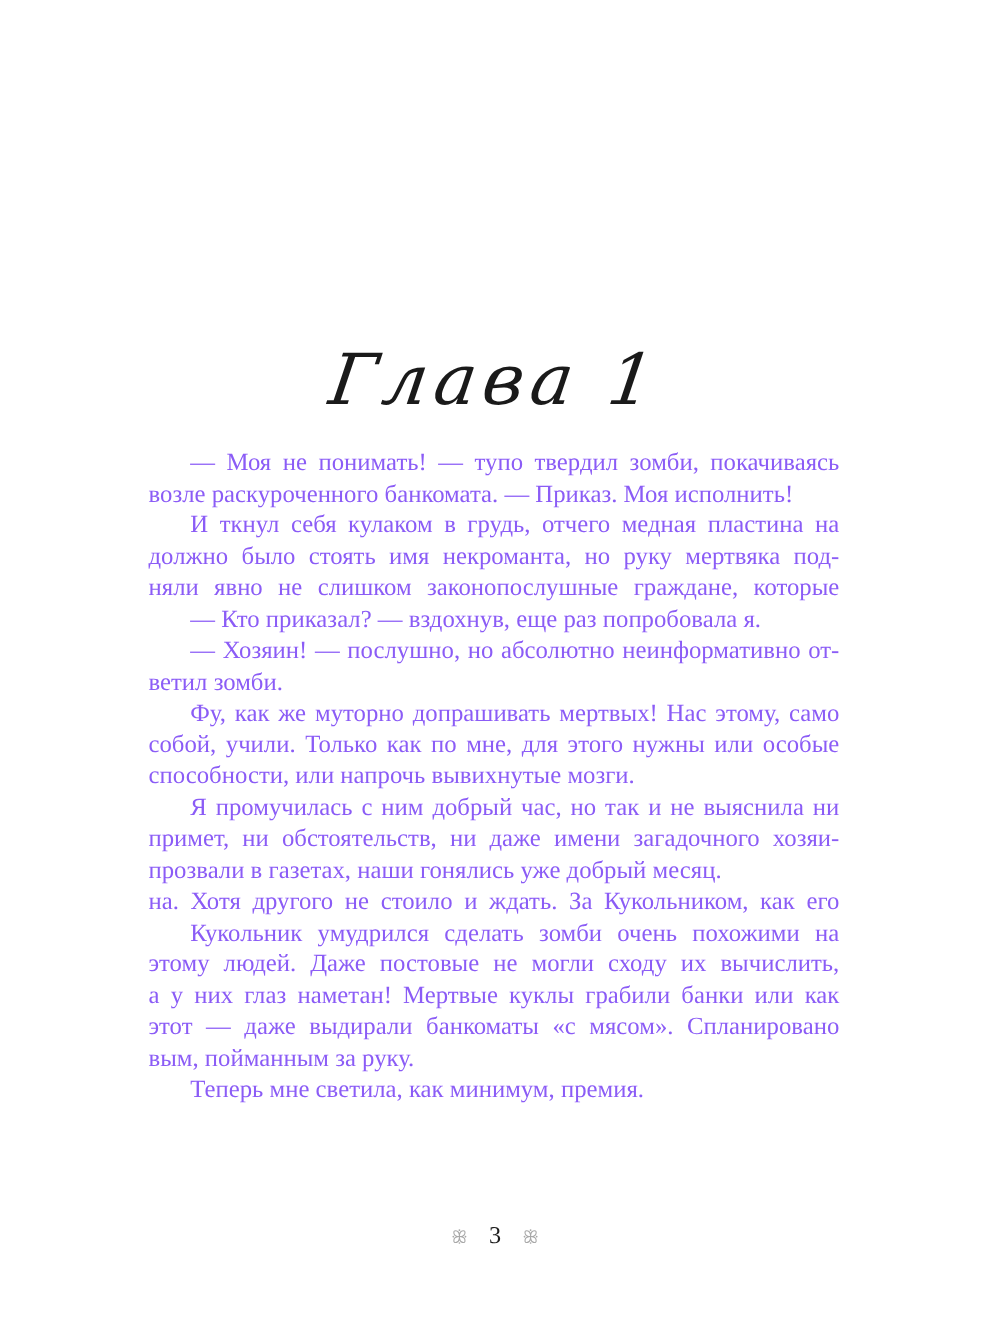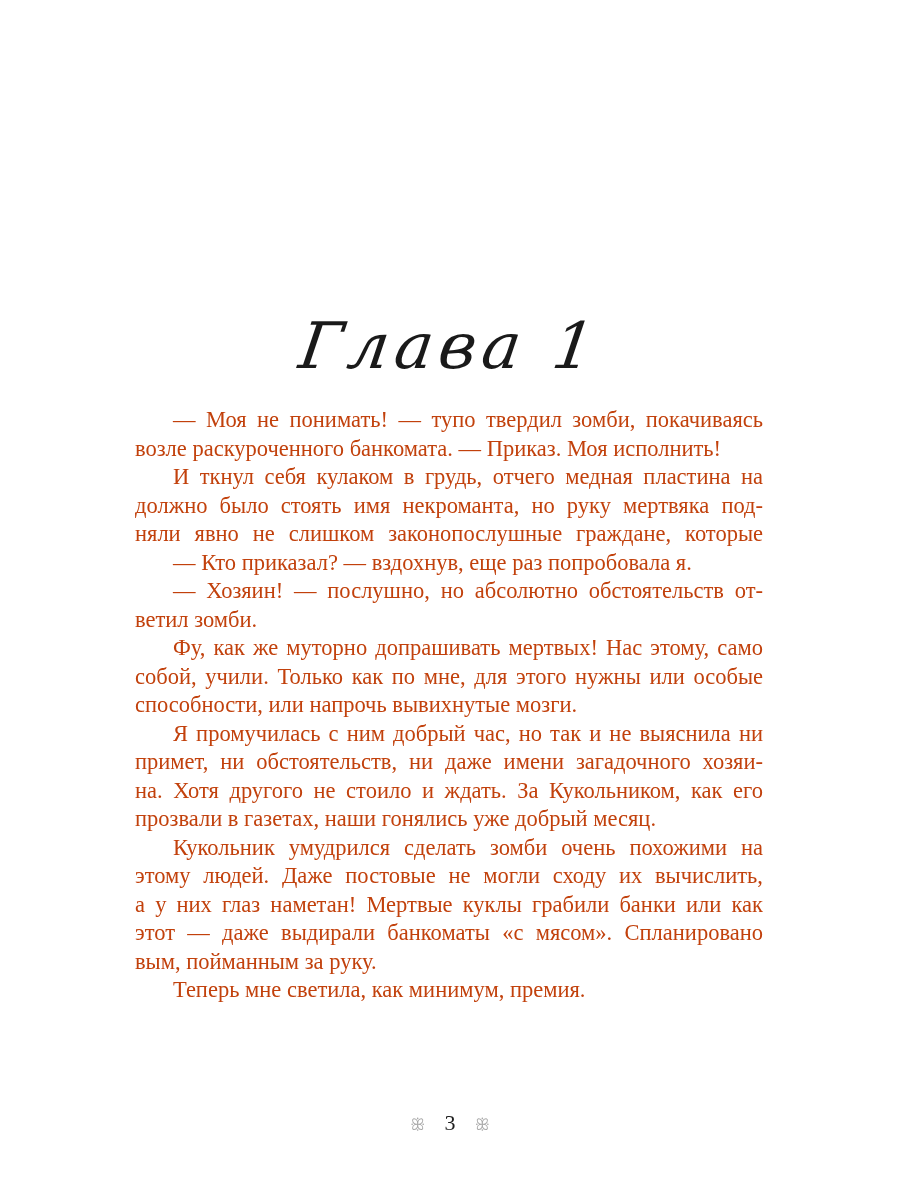--- a/index.html
+++ b/index.html
@@ -37,21 +37,21 @@
       transform: skewX(-8deg);
     }
     .body-text {
       position: absolute;
       left: 135px;
       top: 406px;
       width: 628px;
       font-family: "Liberation Serif", serif;
       font-size: 22.5px;
       line-height: 28.5px;
-      color: #c2410c;
+      color: #8b5cf6;
     }
     .body-text .line {
       display: block;
       white-space: nowrap;
       text-align: justify;
       text-align-last: justify;
       height: 28.5px;
     }
     .body-text .line.indent {
       padding-left: 38px;
@@ -98,35 +98,35 @@
       <span class="line indent">И ткнул себя кулаком в грудь, отчего медная пластина на</span>
       <span class="line">должно было стоять имя некроманта, но руку мертвяка под-</span>
       <span class="line">няли явно не слишком законопослушные граждане, которые</span>
     </div>
 
     <div class="paragraph">
       <span class="line indent last">— Кто приказал? — вздохнув, еще раз попробовала я.</span>
     </div>
 
     <div class="paragraph">
-      <span class="line indent">— Хозяин! — послушно, но абсолютно обстоятельств от-</span>
+      <span class="line indent">— Хозяин! — послушно, но абсолютно неинформативно от-</span>
       <span class="line last">ветил зомби.</span>
     </div>
 
     <div class="paragraph">
       <span class="line indent">Фу, как же муторно допрашивать мертвых! Нас этому, само</span>
       <span class="line">собой, учили. Только как по мне, для этого нужны или особые</span>
       <span class="line last">способности, или напрочь вывихнутые мозги.</span>
     </div>
 
     <div class="paragraph">
       <span class="line indent">Я промучилась с ним добрый час, но так и не выяснила ни</span>
       <span class="line">примет, ни обстоятельств, ни даже имени загадочного хозяи-</span>
+      <span class="line last">прозвали в газетах, наши гонялись уже добрый месяц.</span>
       <span class="line">на. Хотя другого не стоило и ждать. За Кукольником, как его</span>
-      <span class="line last">прозвали в газетах, наши гонялись уже добрый месяц.</span>
     </div>
 
     <div class="paragraph">
       <span class="line indent">Кукольник умудрился сделать зомби очень похожими на</span>
       <span class="line">этому людей. Даже постовые не могли сходу их вычислить,</span>
       <span class="line">а у них глаз наметан! Мертвые куклы грабили банки или как</span>
       <span class="line">этот — даже выдирали банкоматы «с мясом». Спланировано</span>
       <span class="line last">вым, пойманным за руку.</span>
     </div>
 

